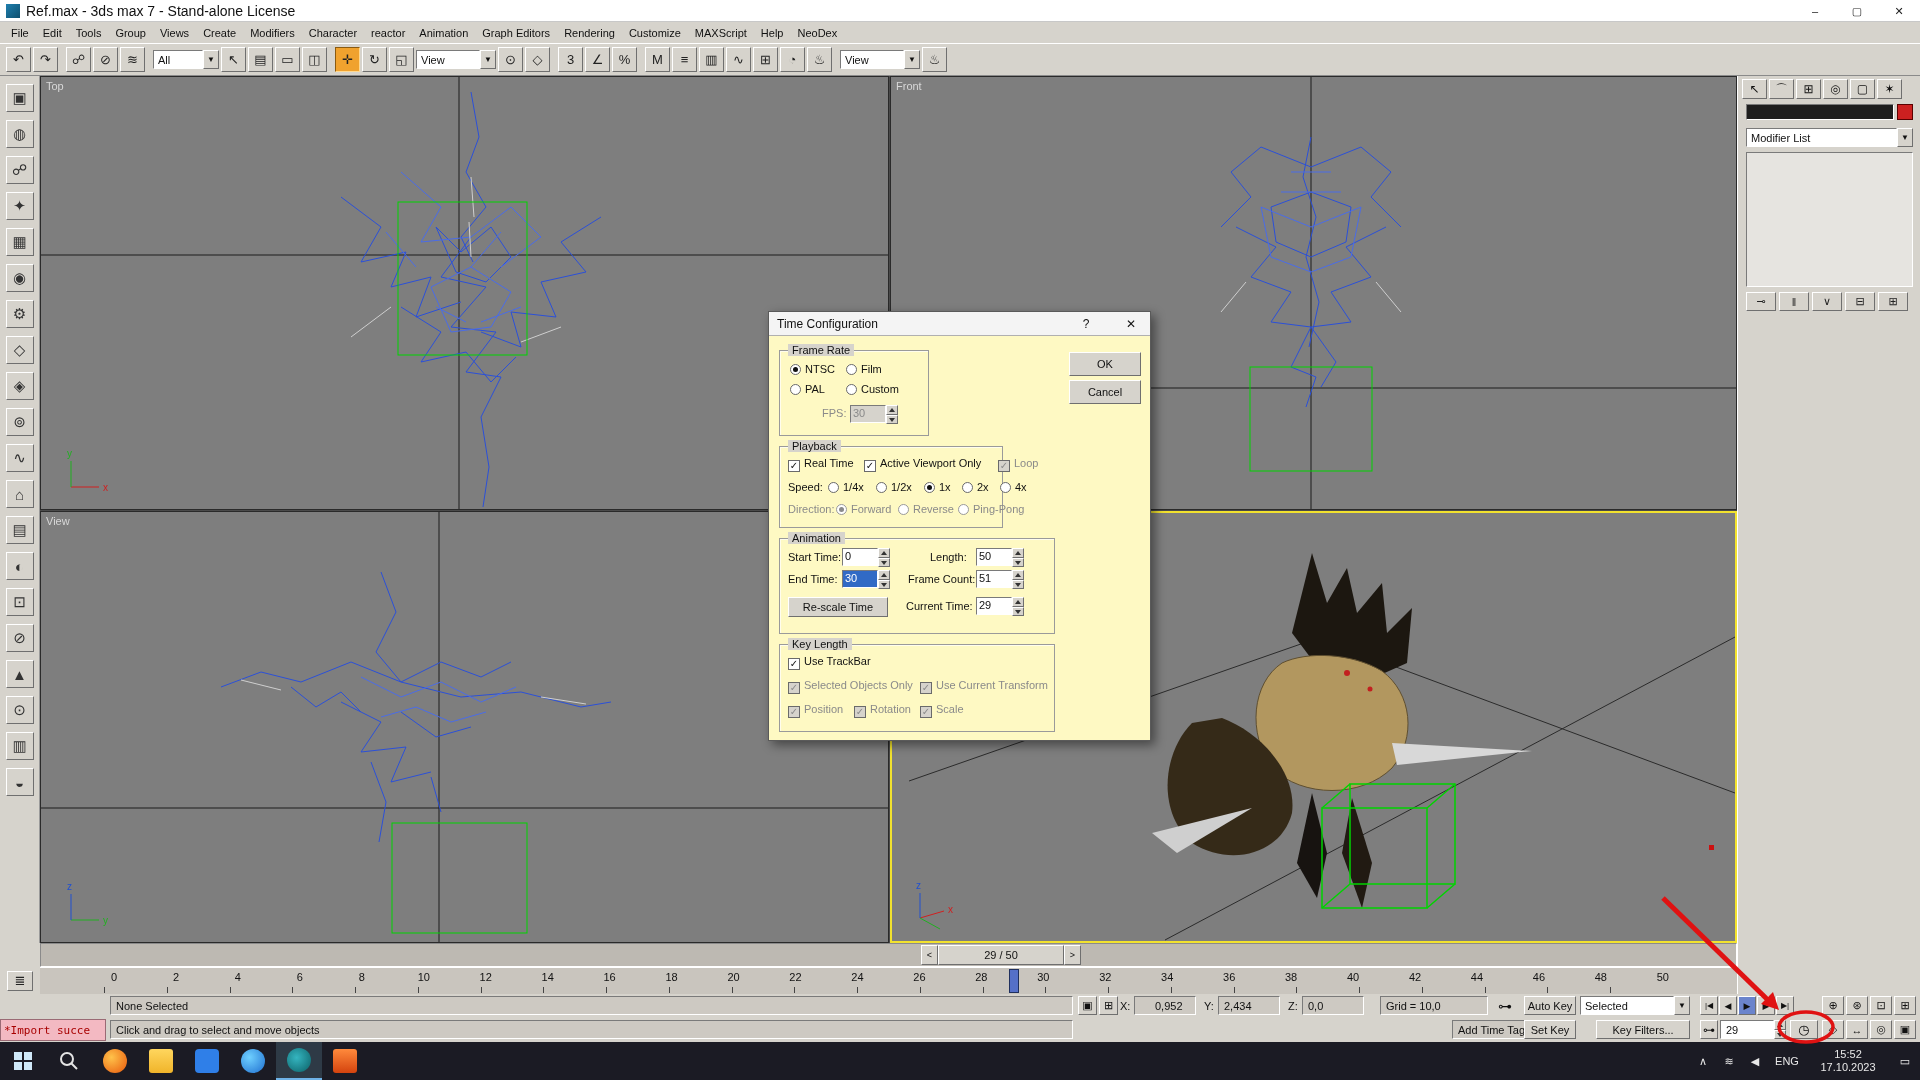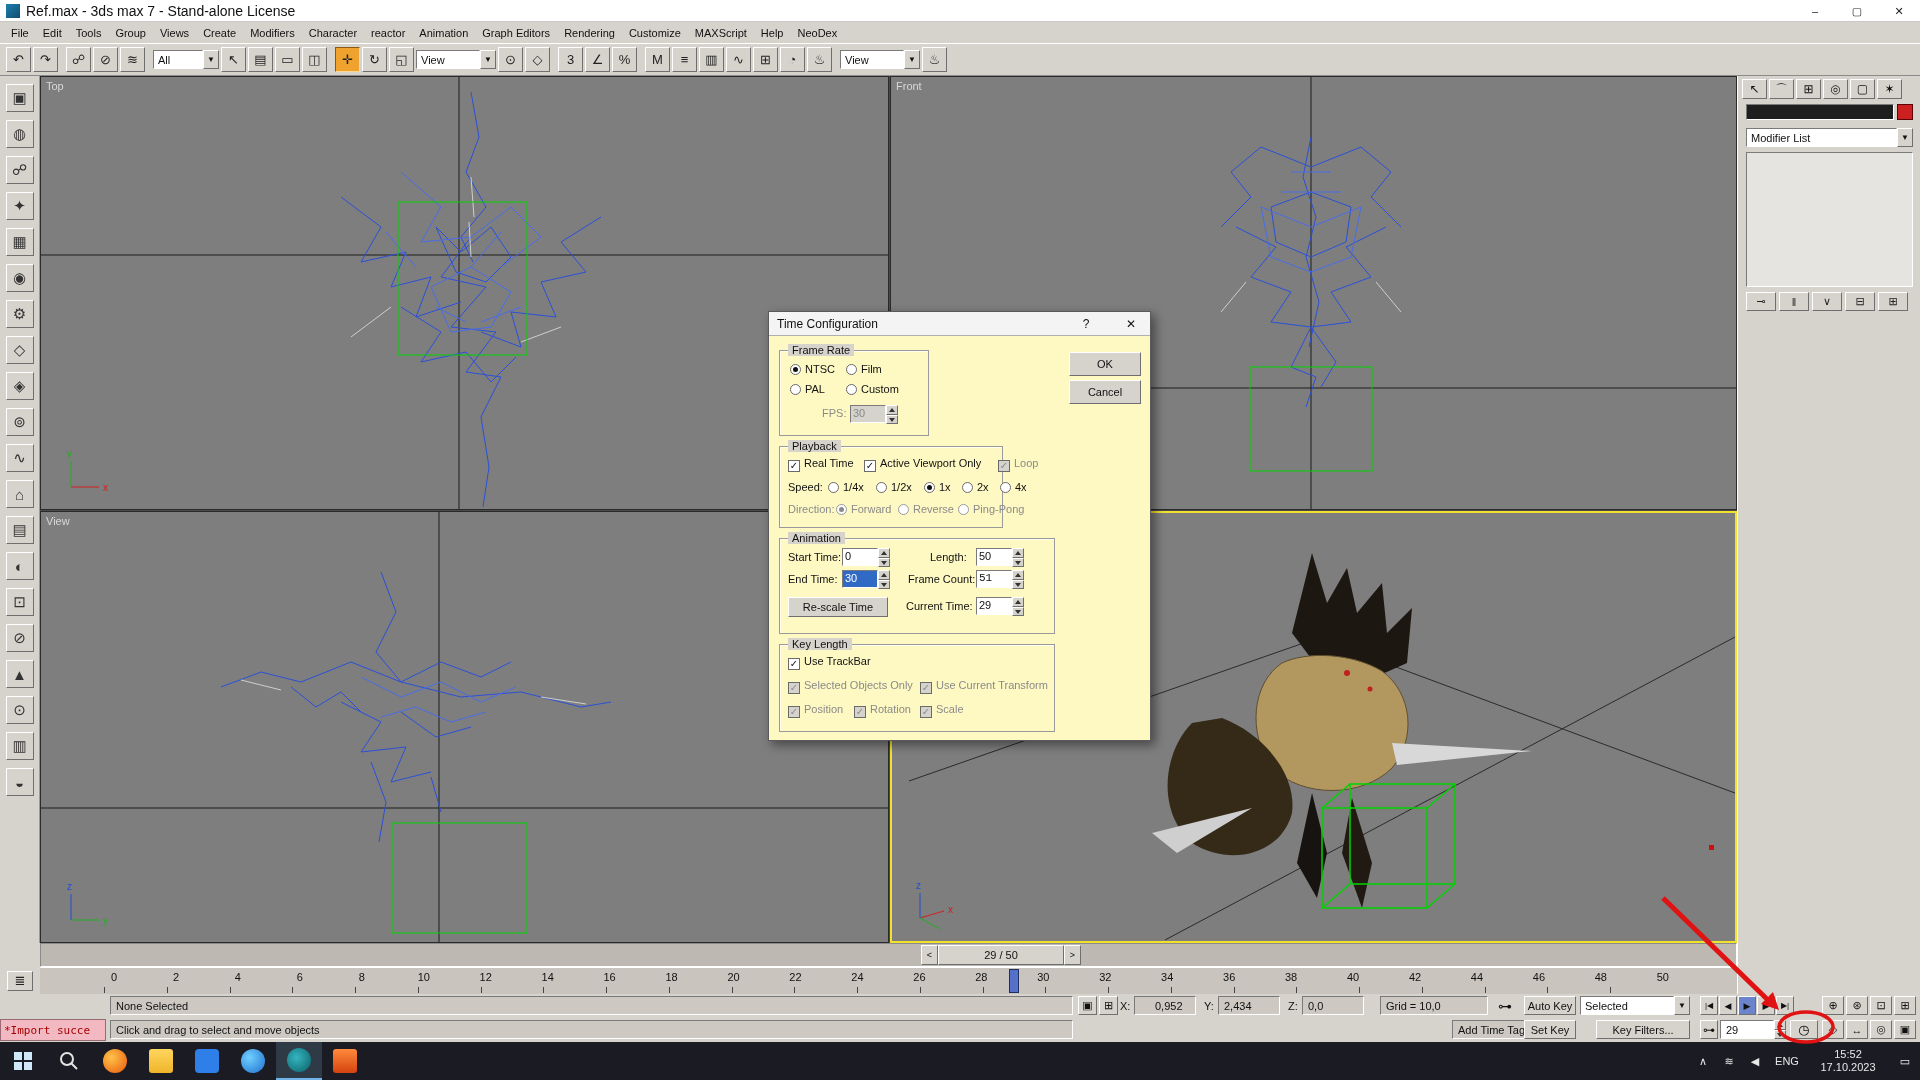--- a/index.html
+++ b/index.html
@@ -570,21 +570,21 @@
       </span>
       <span class="opt" style="left:8px;top:34px;">End Time:</span>
       <span class="fld" style="position:absolute;left:62px;top:31px;">
         <span class="v selblue">30</span>
         <span class="spin">
             <i class="up"></i>
             <i class="dn"></i>
           </span>
       </span>
       <span class="opt" style="left:128px;top:34px;">Frame Count:</span>
-      <span class="fld" style="position:absolute;left:196px;top:31px;font-family:Liberation Mono, monospace;">
+      <span class="fld" style="position:absolute;left:196px;top:31px;">
         <span class="v">51</span>
         <span class="spin">
             <i class="up"></i>
             <i class="dn"></i>
           </span>
       </span>
       <span class="pushbtn" style="position:absolute;left:8px;top:58px;width:100px;height:20px;">Re-scale Time</span>
       <span class="opt" style="left:126px;top:61px;">Current Time:</span>
       <span class="fld" style="position:absolute;left:196px;top:58px;">
         <span class="v">29</span>

